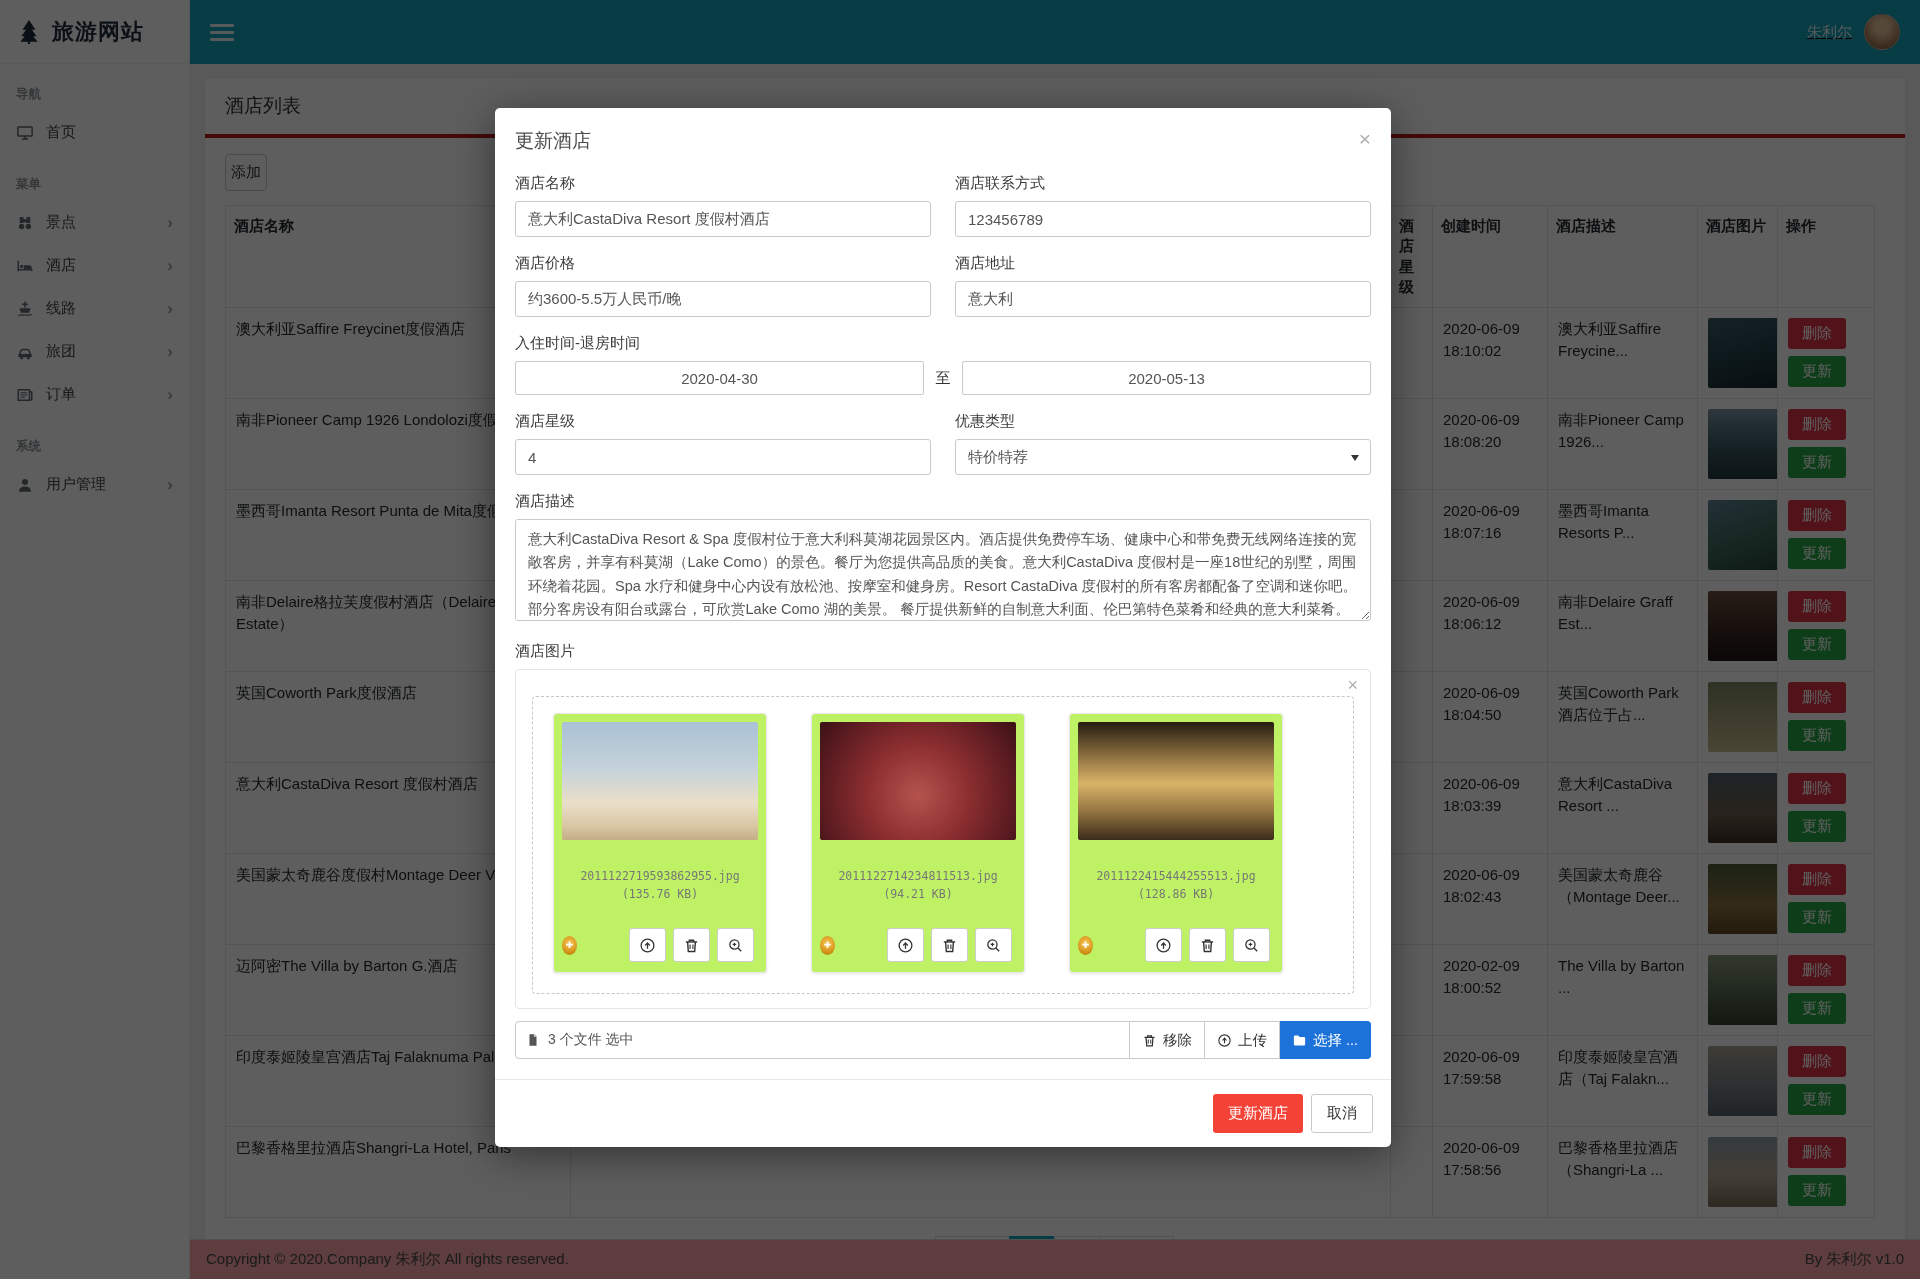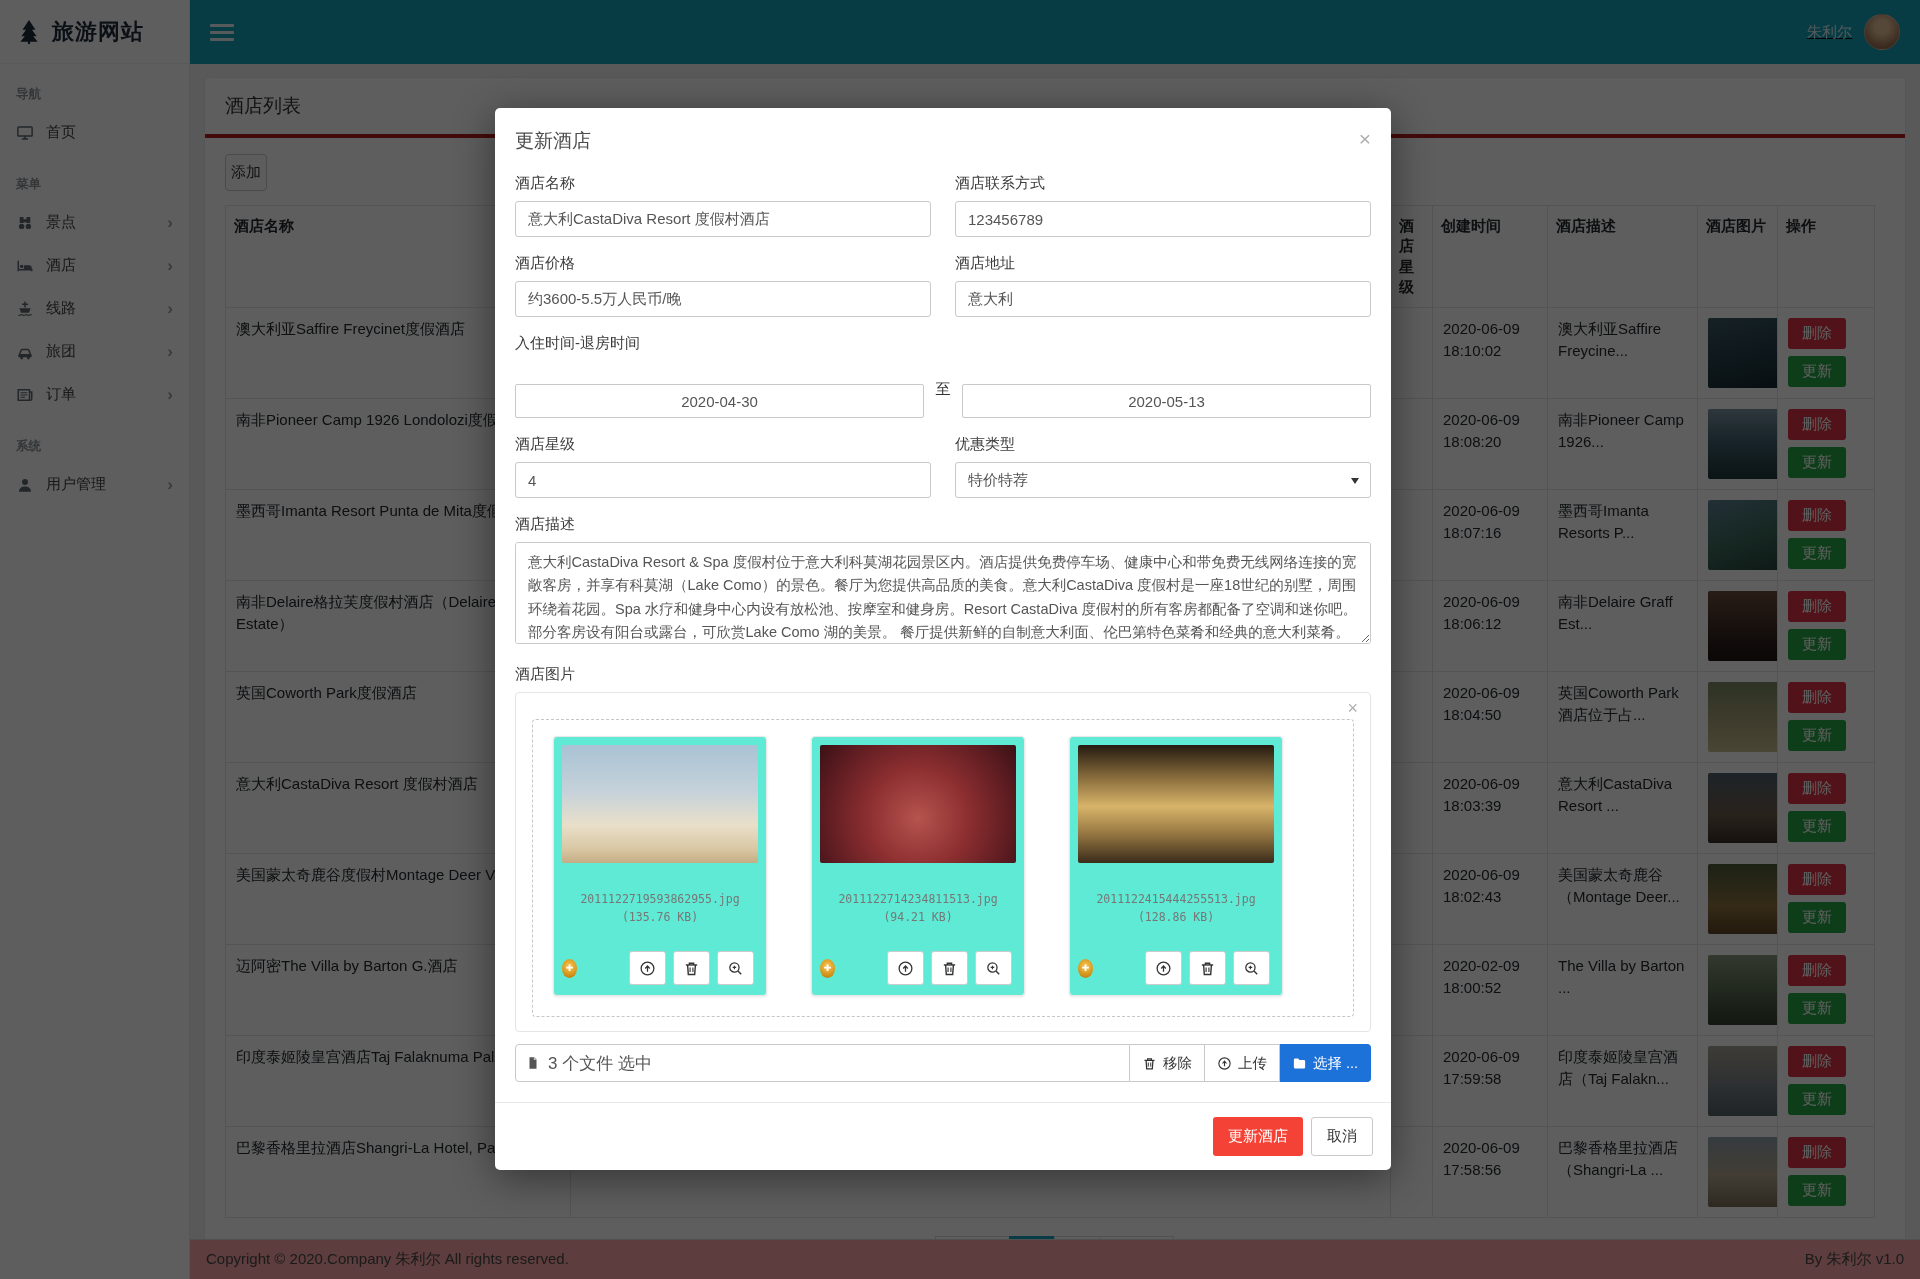--- a/index.html
+++ b/index.html
@@ -68,44 +68,44 @@
   .modal { position:absolute; left:495px; top:108px; width:896px; background:#fff; border-radius:5px; box-shadow:0 8px 40px rgba(0,0,0,.45); z-index:10; }
   .m-header { display:flex; align-items:flex-start; justify-content:space-between; padding:20px 20px 6px; }
   .m-title { font-size:19px; color:#4d4d4d; }
   .icon-x { color:#aeaeae; font-size:21px; line-height:1; cursor:pointer; }
   .m-body { padding:14px 20px 4px; }
   .grid2 { display:grid; grid-template-columns:1fr 1fr; column-gap:24px; }
   .fgroup { margin-bottom:17px; }
   .flabel { display:block; font-size:15px; color:#3c3c3c; margin-bottom:8px; }
   .inp { width:100%; height:36px; border:1px solid #c9c9c9; border-radius:3px; padding:0 12px; font-size:15px; color:#555; font-family:inherit; background:#fff; }
   .daterow { display:flex; align-items:center; }
-  .date-box { flex:1; height:34px; border:1px solid #c9c9c9; border-radius:2px; display:flex; align-items:center; justify-content:center; font-size:15px; color:#555; cursor:text;margin-top:23px; }
+  .date-box { flex:1; height:34px; border:1px solid #c9c9c9; border-radius:2px; display:flex; align-items:center; justify-content:center; font-size:15px; color:#555; cursor:text; }
   .date-sep { width:38px; text-align:center; font-size:15px; color:#333; }
   .sel { position:relative; height:36px; border:1px solid #c9c9c9; border-radius:3px; display:flex; align-items:center; padding:0 12px; font-size:15px; color:#555; cursor:pointer; }
   .sel::after { content:""; position:absolute; right:11px; top:15px; border-left:4.5px solid transparent; border-right:4.5px solid transparent; border-top:6px solid #333; }
   .txtarea { width:100%; height:102px; border:1px solid #c9c9c9; border-radius:3px; padding:8px 12px; font-size:14.5px; line-height:1.62; color:#555; font-family:inherit; resize:vertical; }
 
   .fpanel { position:relative; border:1px solid #e5e5e5; border-radius:4px; padding:26px 16px 14px; margin-top:2px; }
   .fpanel-close { position:absolute; top:6px; right:12px; }
   .dropzone { border:1px dashed #c6c6c6; border-radius:4px; padding:16px 0 20px 20px; display:flex; gap:44px; }
-  .fcard { width:214px; background:#5eead4; border:1px solid #e9e9e9; border-radius:4px; box-shadow:0 1px 3px rgba(0,0,0,.1); padding:8px 8px 10px; }
+  .fcard { width:214px; background:#bef264; border:1px solid #e9e9e9; border-radius:4px; box-shadow:0 1px 3px rgba(0,0,0,.1); padding:8px 8px 10px; }
   .fimg { height:118px; border-radius:2px; }
   .p1 { background:linear-gradient(180deg,#a9c2d4 0%,#c6d2da 40%,#e9dfc9 68%,#d9c7a4 88%,#c4ad85 100%); }
   .p2 { background:radial-gradient(circle at 50% 62%, #b5544e 0%, #8e2f31 40%, #5a1b20 78%, #3a1115 100%); }
   .p3 { background:linear-gradient(180deg,#241a10 0%,#8a6d3e 28%,#d8b469 52%,#9a7a44 74%,#3a2c1a 100%); }
   .fname { margin-top:28px; text-align:center; font-family:"DejaVu Sans Mono", monospace; font-size:11.5px; color:#777; line-height:1.55; min-height:36px; }
   .ffoot { margin-top:24px; display:flex; align-items:center; }
   .find { width:15px; height:19px; border-radius:50%; background:radial-gradient(circle at 50% 38%, #f2bb45 15%, #cf8d14 70%, #a86e08 100%); position:relative; }
   .find::after { content:"\271A"; position:absolute; inset:0; color:#fff; font-size:9px; line-height:19px; text-align:center; }
   .fbtns { display:flex; gap:7px; margin-left:auto; margin-right:4px; }
   .fbtn { width:37px; height:34px; background:#fff; border:1px solid #ccc; border-radius:3px; display:flex; align-items:center; justify-content:center; color:#333; cursor:pointer; }
   .fbtn svg { width:17px; height:17px; }
 
   .capbar { display:flex; margin-top:12px; height:38px; }
-  .cap { flex:1; border:1px solid #c9c9c9; border-radius:4px 0 0 4px; display:flex; align-items:center; gap:8px; padding:0 10px; font-size:17px; color:#555; background:#fff; }
+  .cap { flex:1; border:1px solid #c9c9c9; border-radius:4px 0 0 4px; display:flex; align-items:center; gap:8px; padding:0 10px; font-size:14px; color:#555; background:#fff; }
   .cap svg { width:14px; height:16px; color:#555; }
   .bar-btn { display:flex; align-items:center; gap:6px; padding:0 12px; border:1px solid #c9c9c9; border-left:none; background:#fff; font-size:14.5px; color:#333; cursor:pointer; }
   .bar-btn svg { width:15px; height:15px; }
   .bar-btn.browse { background:#1c72d9; border-color:#1c72d9; color:#fff; border-radius:0 4px 4px 0; }
 
   .m-footer { border-top:1px solid #e8e8e8; margin-top:16px; padding:14px 18px; display:flex; justify-content:flex-end; gap:8px; }
   .btn-submit { background:#f44336; color:#fff; border:none; border-radius:3px; padding:9px 15px; font-size:15px; cursor:pointer; font-family:inherit; }
   .btn-cancel { background:#fff; color:#333; border:1px solid #c9c9c9; border-radius:3px; padding:9px 15px; font-size:15px; cursor:pointer; font-family:inherit; }
 </style>
 </head>

